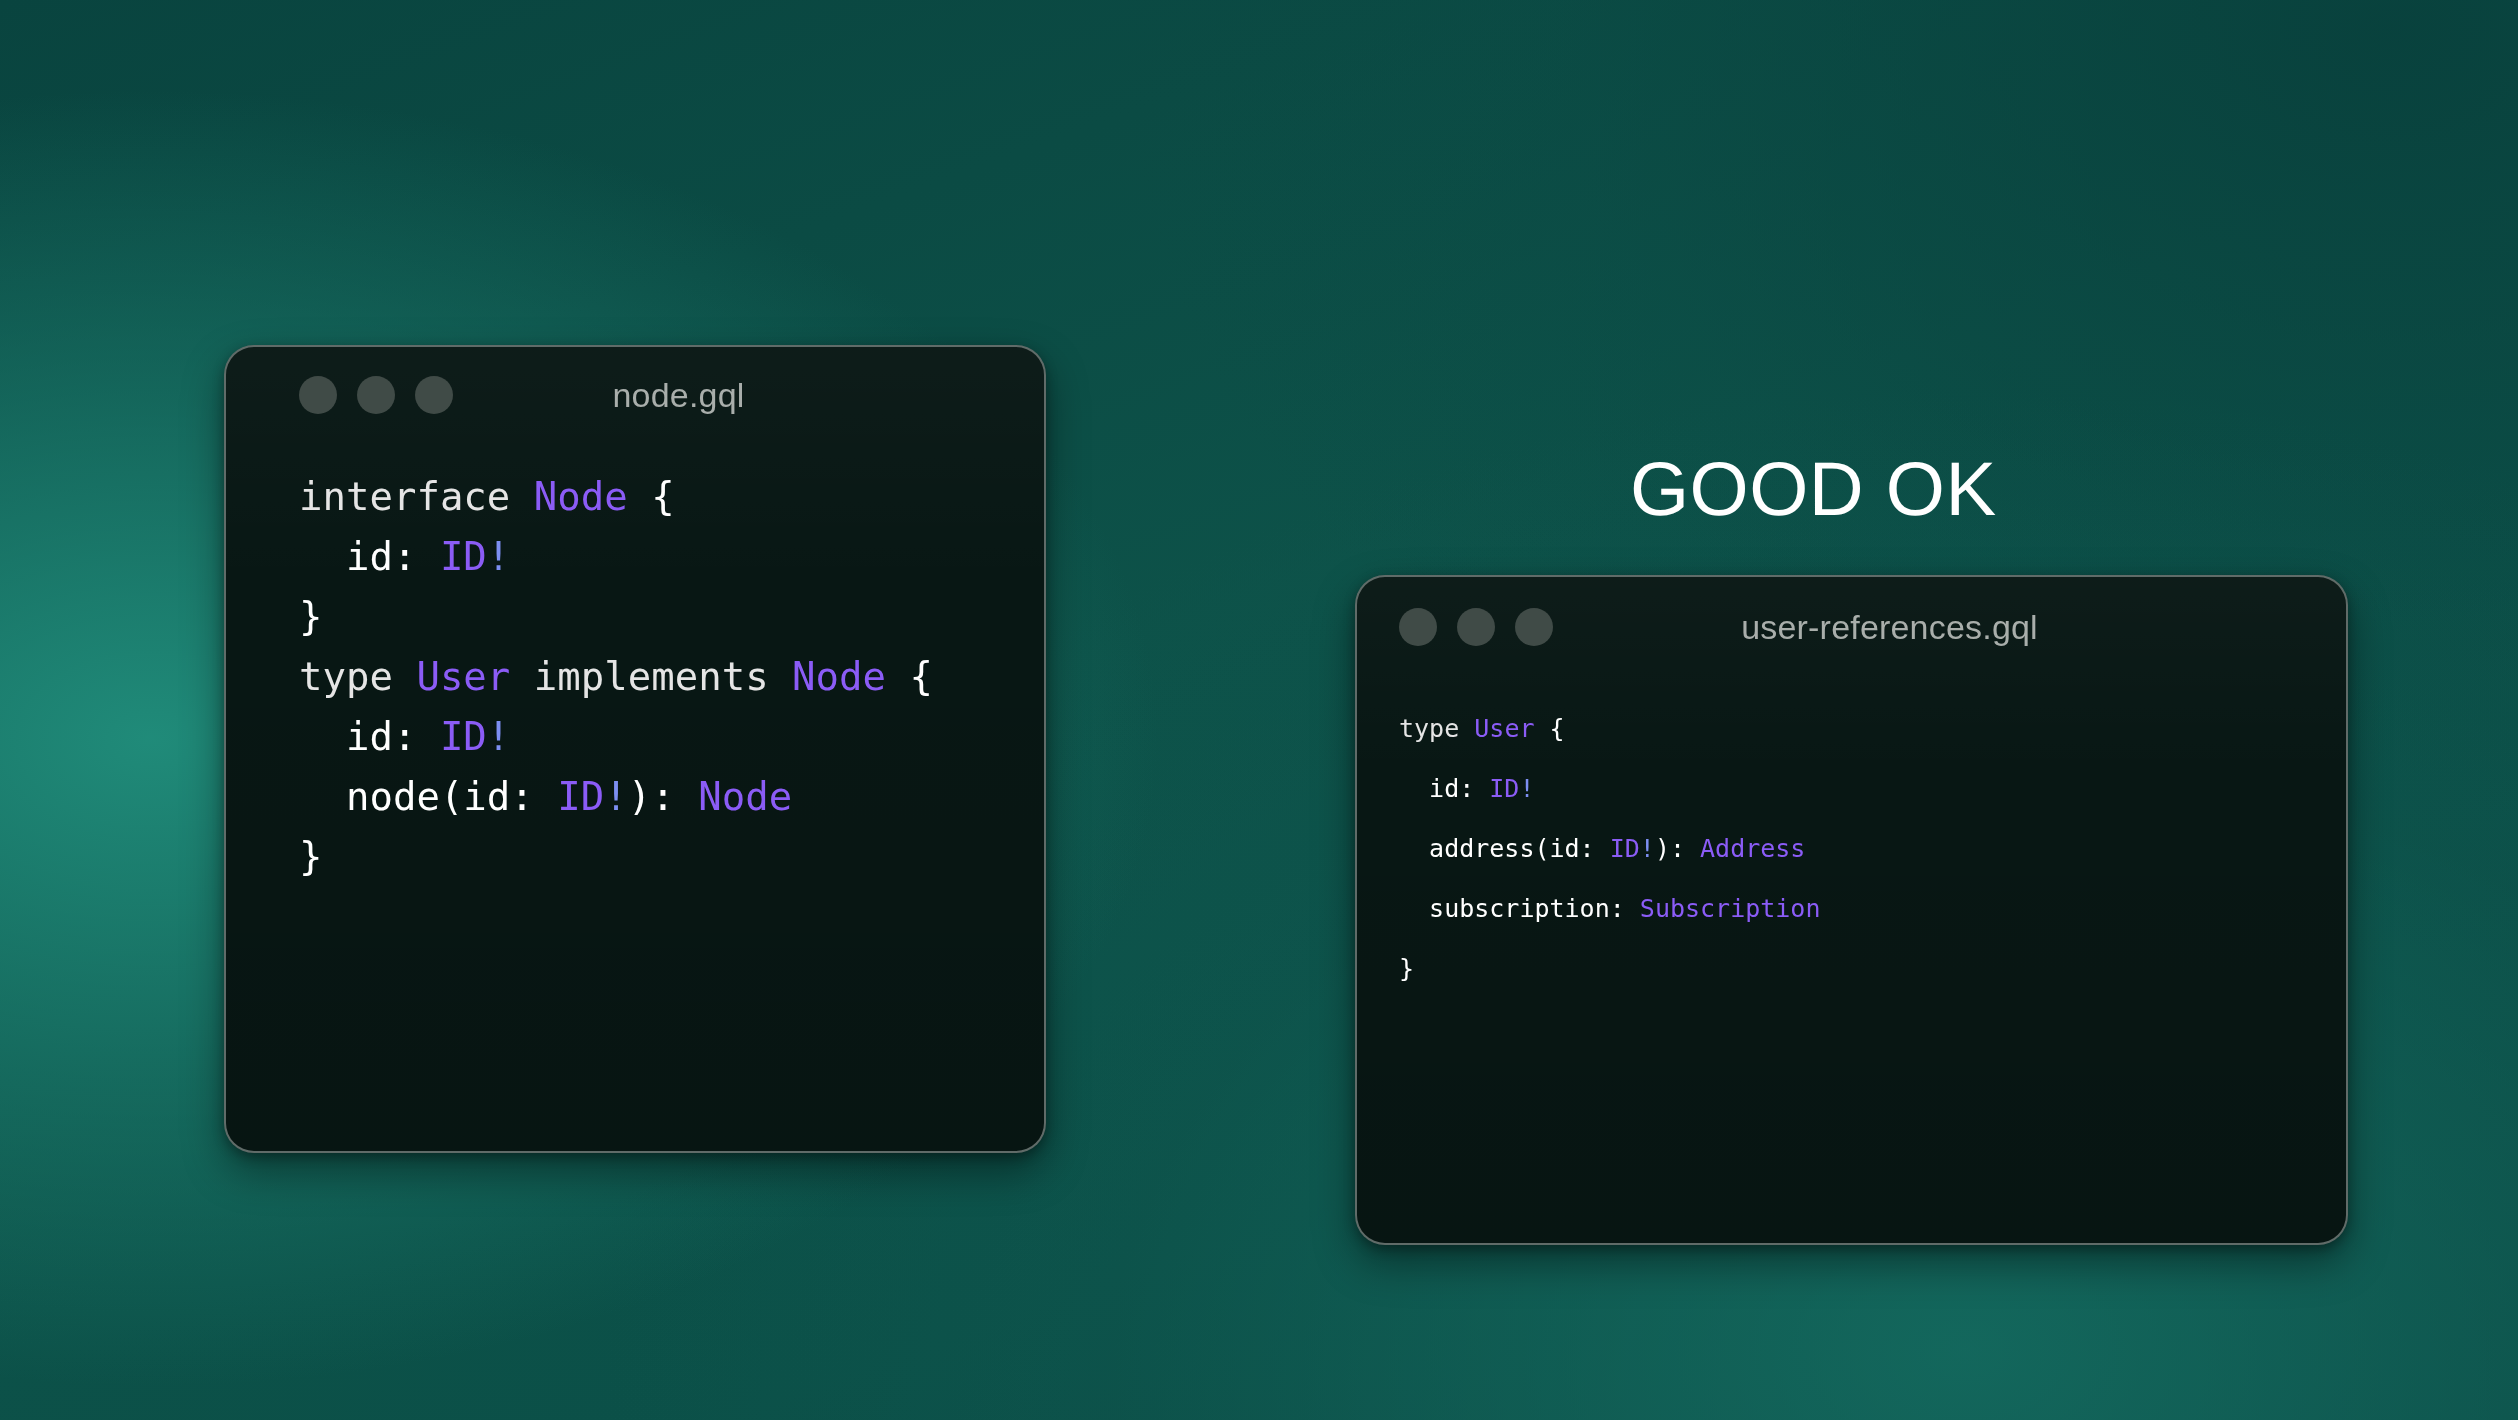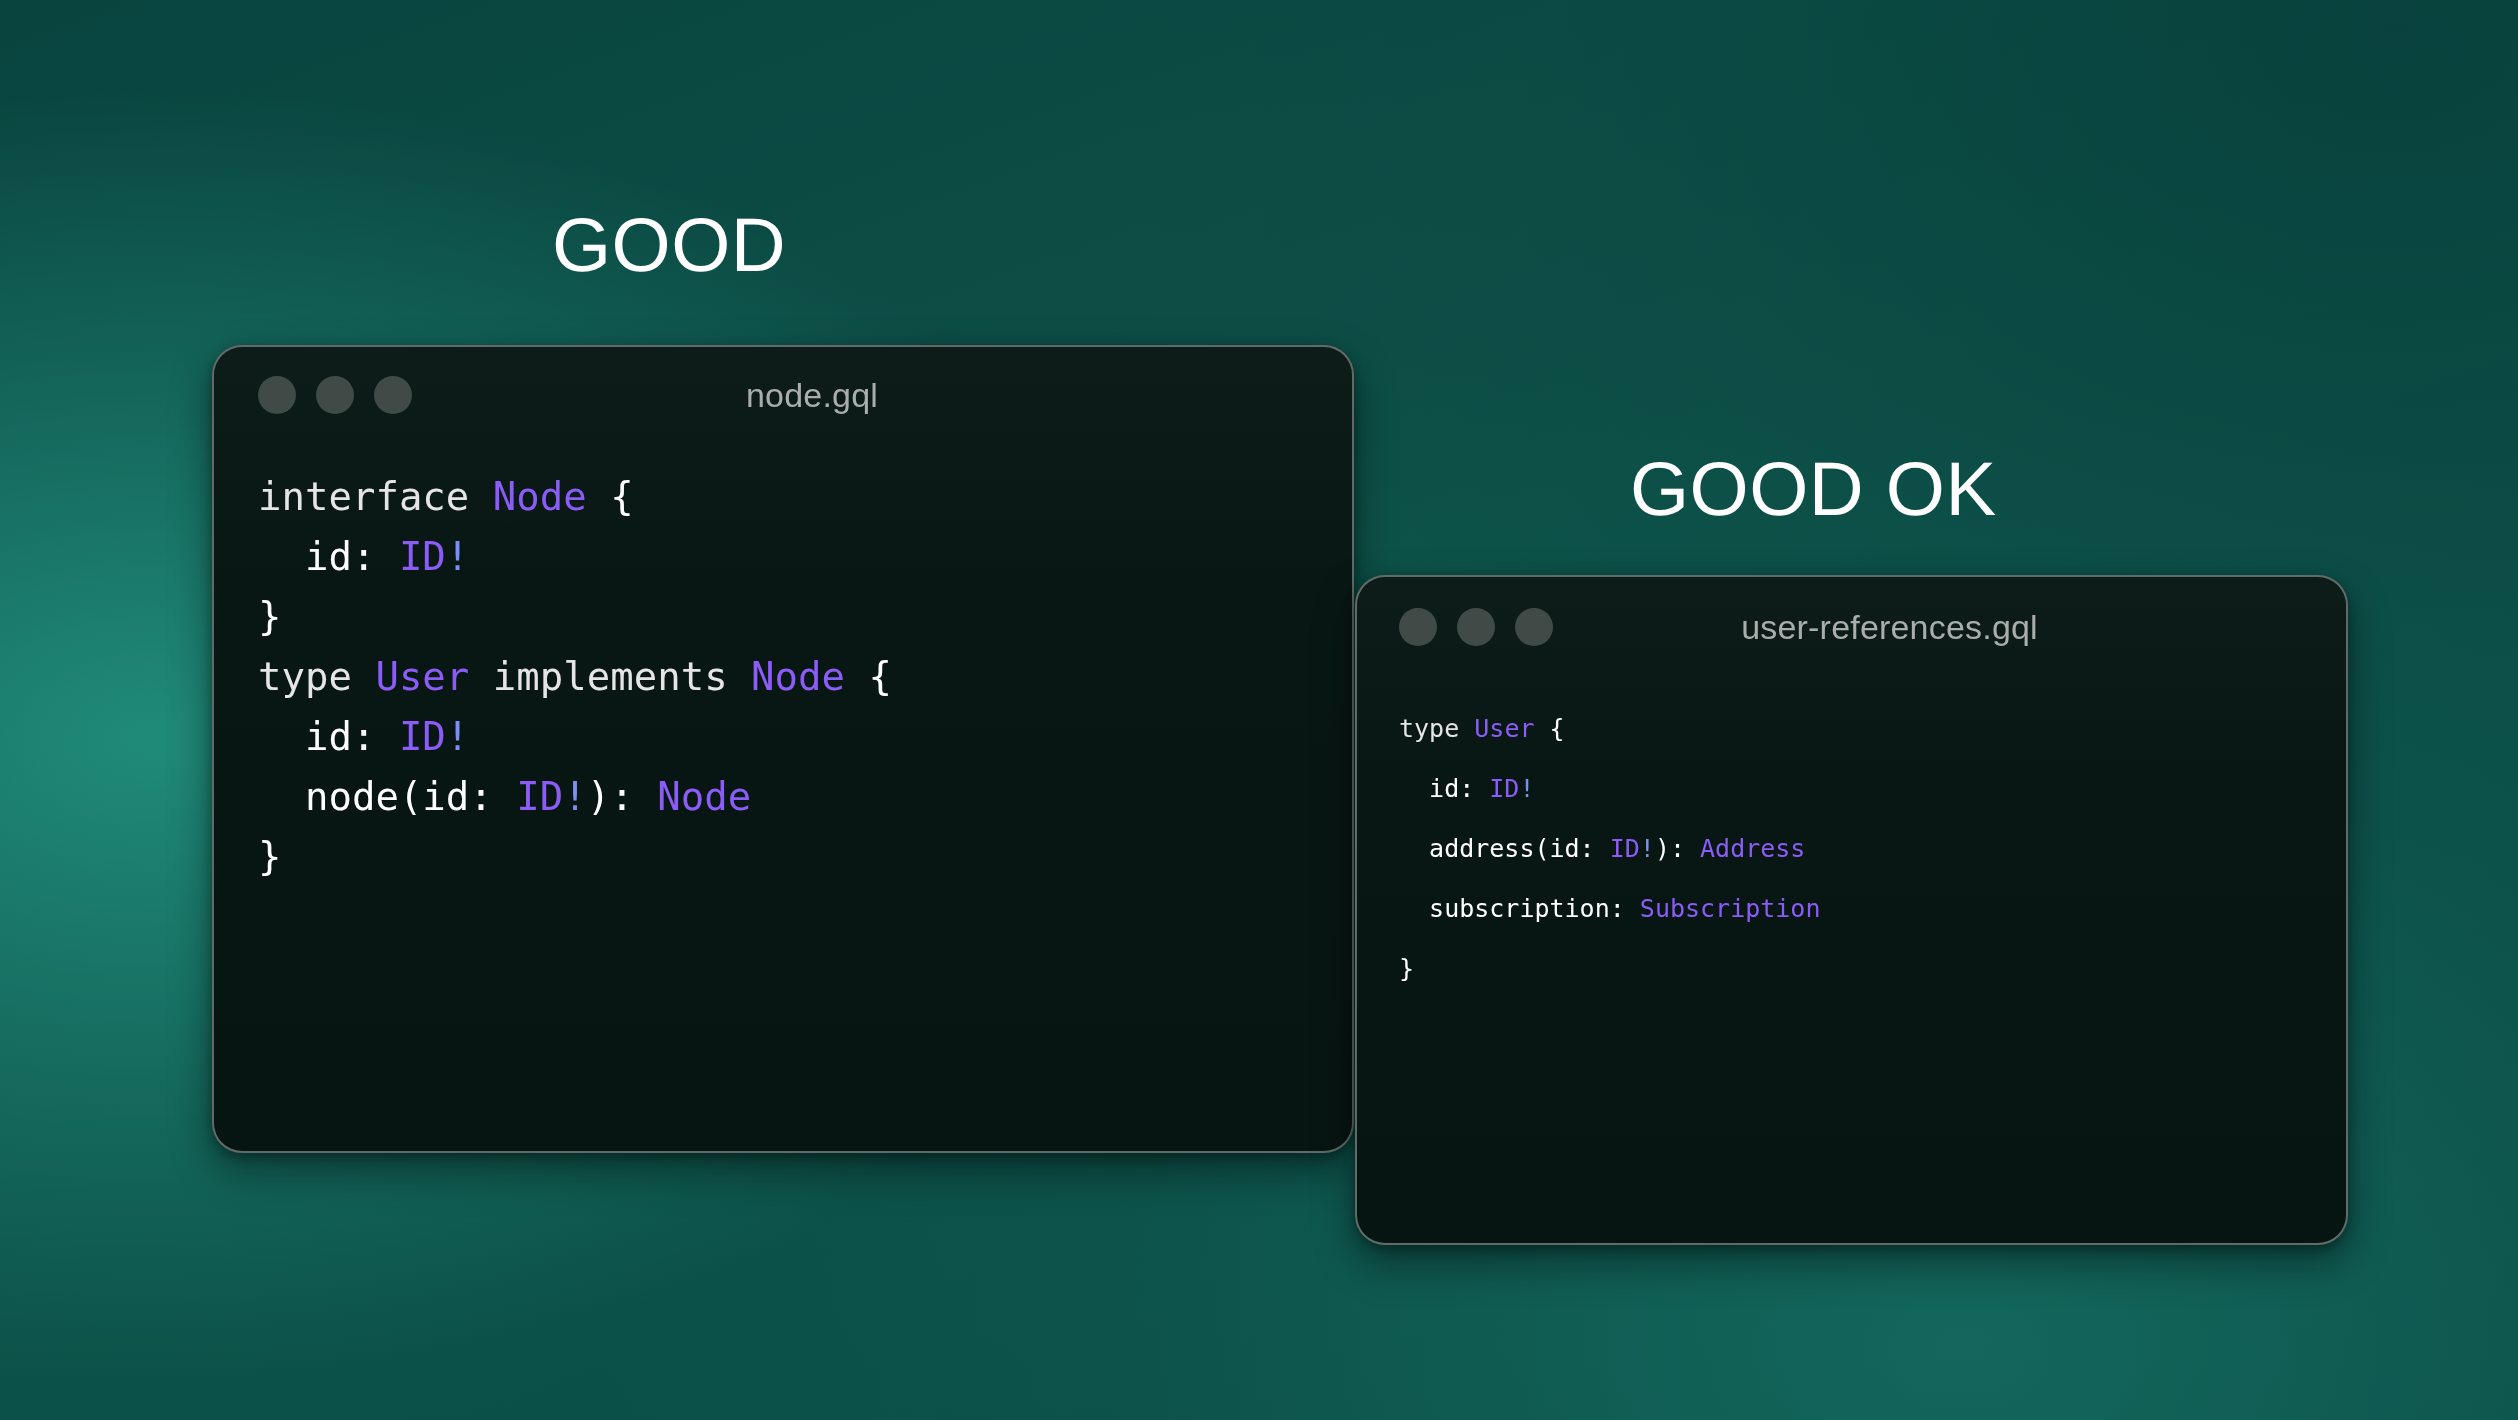--- a/index.html
+++ b/index.html
@@ -49,21 +49,21 @@
   }
   .code-card::after {
     
     content: "";
     position: absolute;
     inset: 0;
     pointer-events: none;
     background: linear-gradient(180deg, rgba(255,255,255,0.022) 0%, rgba(255,255,255,0.0) 30%, rgba(0,0,0,0.10) 100%);
   }
 
-  #card-good { left: 212px;  top: 345px;  width: 1142px;  height: 808px; }
+  #card-good { left: 224px;  top: 345px;  width: 822px;  height: 808px; padding-left: 29px; }
   #card-ok   { left: 1355px; top: 575px;  width: 993px;  height: 670px; }
 
   
   .titlebar {
     position: relative;
     height: 96px;
     display: flex;
     align-items: center;
     z-index: 2;
   }
@@ -111,21 +111,20 @@
   .t-kw    { color: #e5e5e5; }   
   .t-type  { color: #8b5cf6; }   
   .t-plain { color: #ffffff; }   
   .t-bang  { color: #7d8ff2; }   
 </style>
 </head>
 <body>
 
 <div id="stage">
 
-  <div class="heading" id="heading-good">GOOD</div>
 
   <div class="code-card" id="card-good">
     <div class="titlebar">
       <div class="dots">
         <span class="dot"></span>
         <span class="dot"></span>
         <span class="dot"></span>
       </div>
       <div class="filename">node.gql</div>
     </div>

